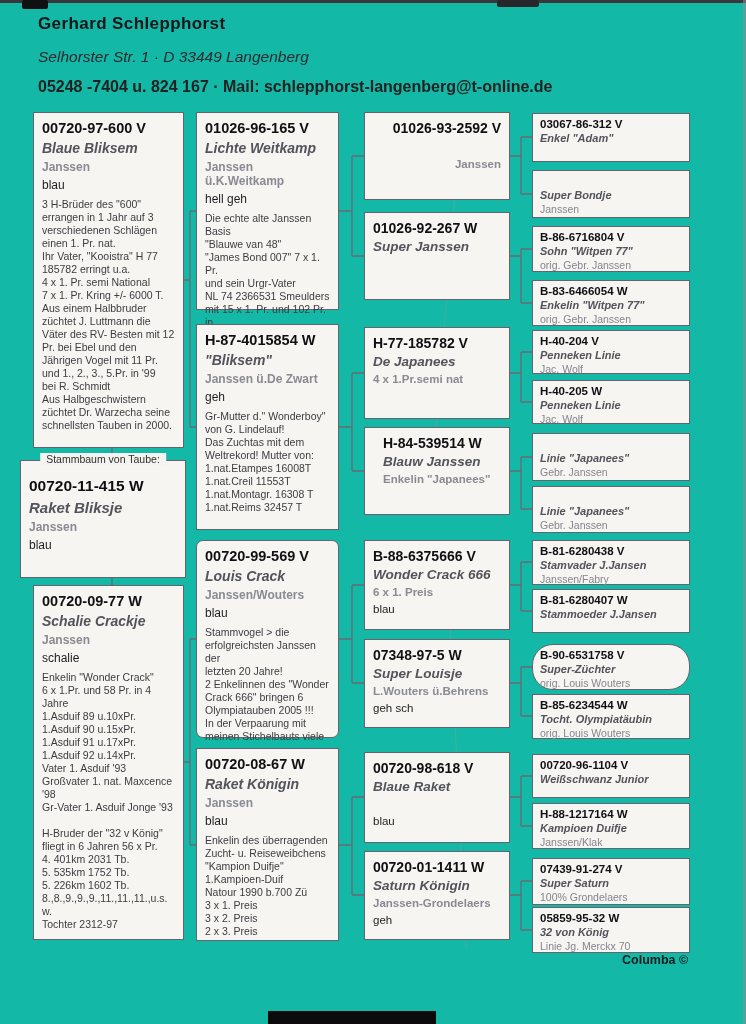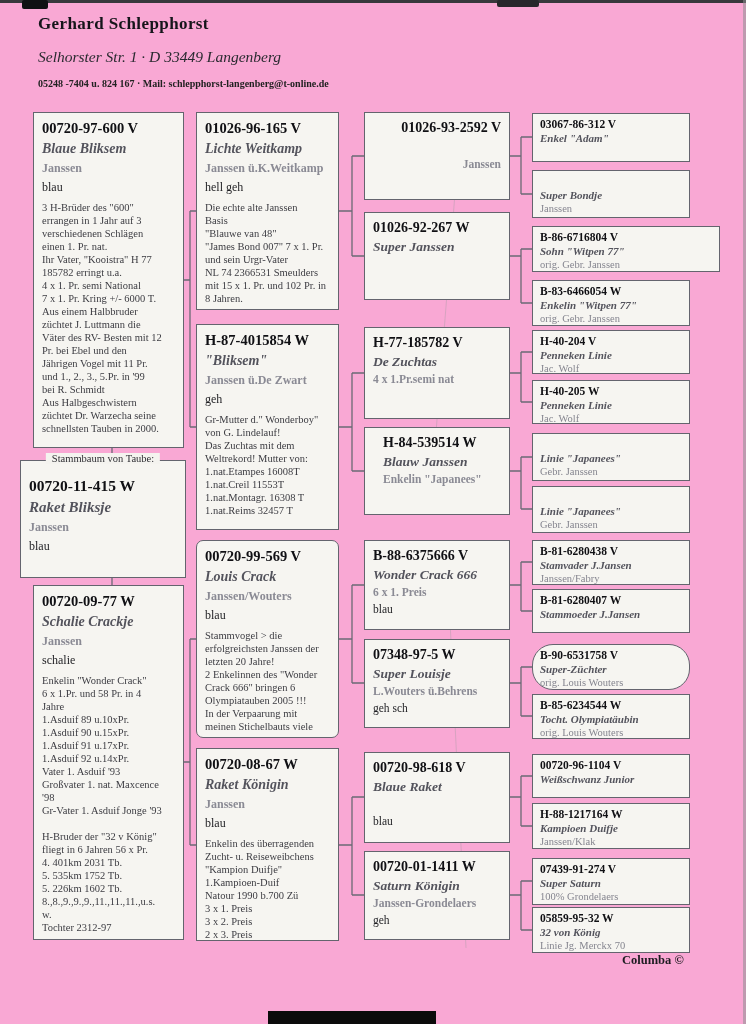--- a/index.html
+++ b/index.html
@@ -1,21 +1,21 @@
 <!DOCTYPE html>
 <html><head>
 <meta charset="utf-8">
 <style>
   html,body{margin:0;padding:0;}
-  .page{position:relative;width:746px;height:1024px;background:#f9a8d4;
-        font-family:Liberation Serif, serif;overflow:hidden;}
+  .page{position:relative;width:746px;height:1024px;background:#14b8a6;
+        font-family:Liberation Sans, sans-serif;overflow:hidden;}
   
   .hdr-name{position:absolute;left:38px;top:14px;font-size:17px;font-weight:bold;color:#15151a;letter-spacing:.4px;}
   .hdr-addr{position:absolute;left:38px;top:48px;font-size:15.5px;font-style:italic;color:#2a2a30;}
-  .hdr-contact{position:absolute;left:38px;top:78px;font-size:10px;font-weight:bold;color:#222;}
+  .hdr-contact{position:absolute;left:38px;top:78px;font-size:16px;font-weight:bold;color:#222;}
   
   .box{position:absolute;border:1px solid #64646e;box-sizing:border-box;
        padding:7px 8px;background:#f6f5f1;}
   .ring{font-weight:bold;color:#101014;font-size:14.5px;margin-bottom:4px;min-height:16px;}
   .bname{font-weight:bold;font-style:italic;color:#53535c;font-size:14px;margin-bottom:4px;min-height:16px;}
   .strain{font-weight:bold;color:#8a8a94;font-size:12px;margin-bottom:4px;min-height:14px;}
   .colr{color:#1e1e22;font-size:12px;margin-bottom:6px;min-height:14px;}
   .bodytxt{color:#3c3c42;font-size:10.5px;line-height:1.24;white-space:pre-line;}
   
   .subject{padding-top:16px;}
@@ -197,21 +197,21 @@
     <div class="colr"></div>
   </div>
   <div class="box g3" style="left:364px;top:212px;width:146px;height:88px;">
     <div class="ring">01026-92-267 W</div>
     <div class="bname">Super Janssen</div>
     <div class="sub"></div>
     <div class="colr"></div>
   </div>
   <div class="box g3" style="left:364px;top:327px;width:146px;height:92px;">
     <div class="ring">H-77-185782 V</div>
-    <div class="bname">De Zuchtas</div>
+    <div class="bname">De Japanees</div>
     <div class="sub">4 x 1.Pr.semi nat</div>
     <div class="colr"></div>
   </div>
   <div class="box g3" style="left:364px;top:427px;width:146px;height:88px;padding-left:18px;">
     <div class="ring">H-84-539514 W</div>
     <div class="bname">Blauw Janssen</div>
     <div class="sub">Enkelin "Japanees"</div>
     <div class="colr"></div>
   </div>
   <div class="box g3" style="left:364px;top:540px;width:146px;height:90px;">
@@ -242,21 +242,21 @@
   <div class="box g4" style="left:532px;top:113px;width:158px;height:49px;">
     <div class="ring">03067-86-312 V</div>
     <div class="bname">Enkel "Adam"</div>
     <div class="sub"></div>
   </div>
   <div class="box g4" style="left:532px;top:170px;width:158px;height:48px;">
     <div class="ring"></div>
     <div class="bname">Super Bondje</div>
     <div class="sub">Janssen</div>
   </div>
-  <div class="box g4" style="left:532px;top:226px;width:188px;height:46px;">
+  <div class="box g4" style="left:532px;top:226px;width:158px;height:46px;">
     <div class="ring">B-86-6716804 V</div>
     <div class="bname">Sohn "Witpen 77"</div>
     <div class="sub">orig. Gebr. Janssen</div>
   </div>
   <div class="box g4" style="left:532px;top:280px;width:158px;height:46px;">
     <div class="ring">B-83-6466054 W</div>
     <div class="bname">Enkelin "Witpen 77"</div>
     <div class="sub">orig. Gebr. Janssen</div>
   </div>
   <div class="box g4" style="left:532px;top:330px;width:158px;height:44px;">

